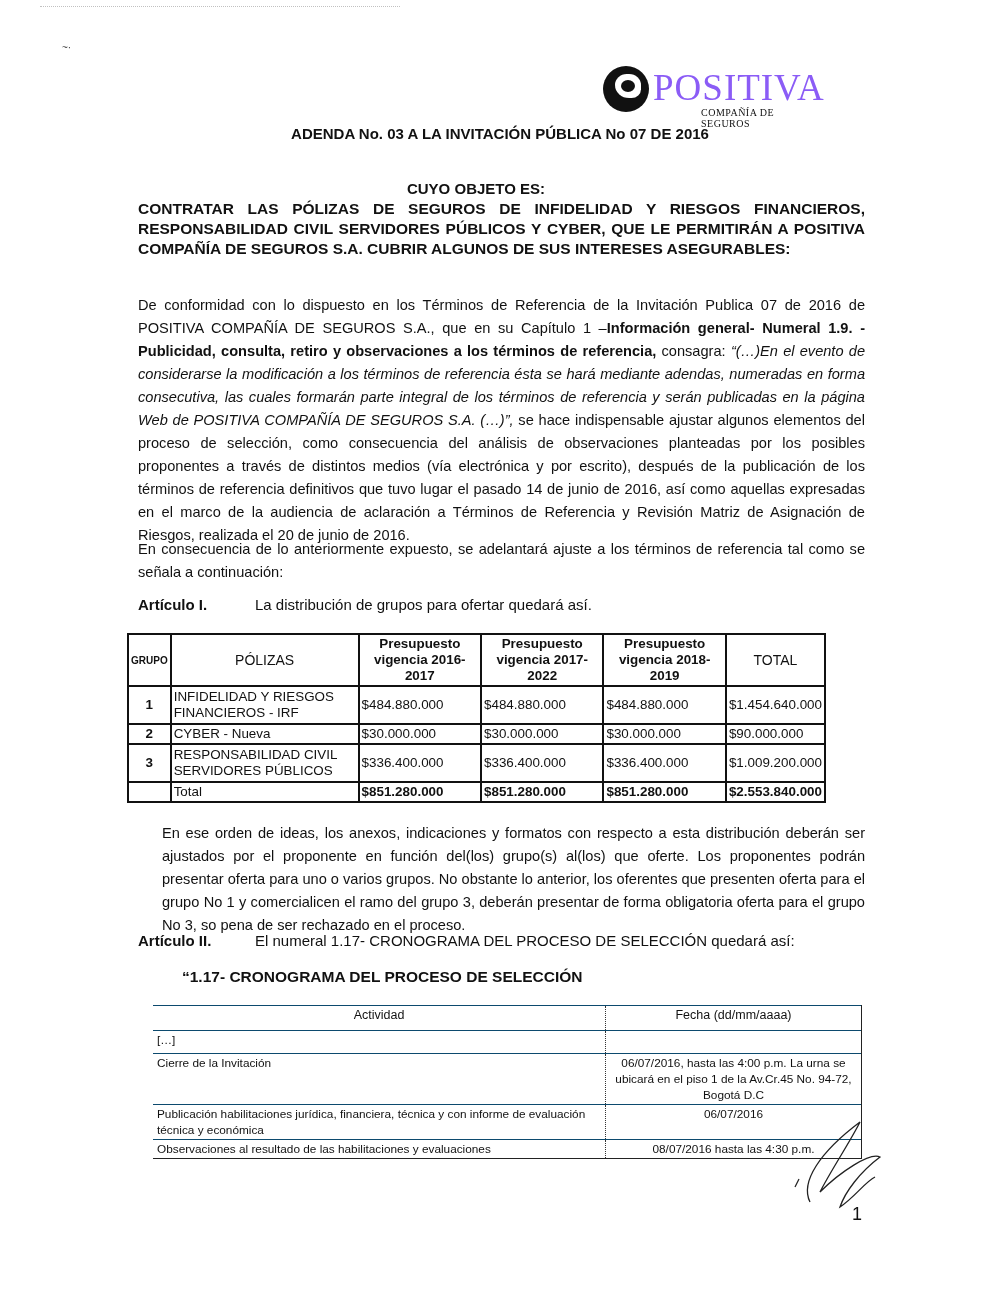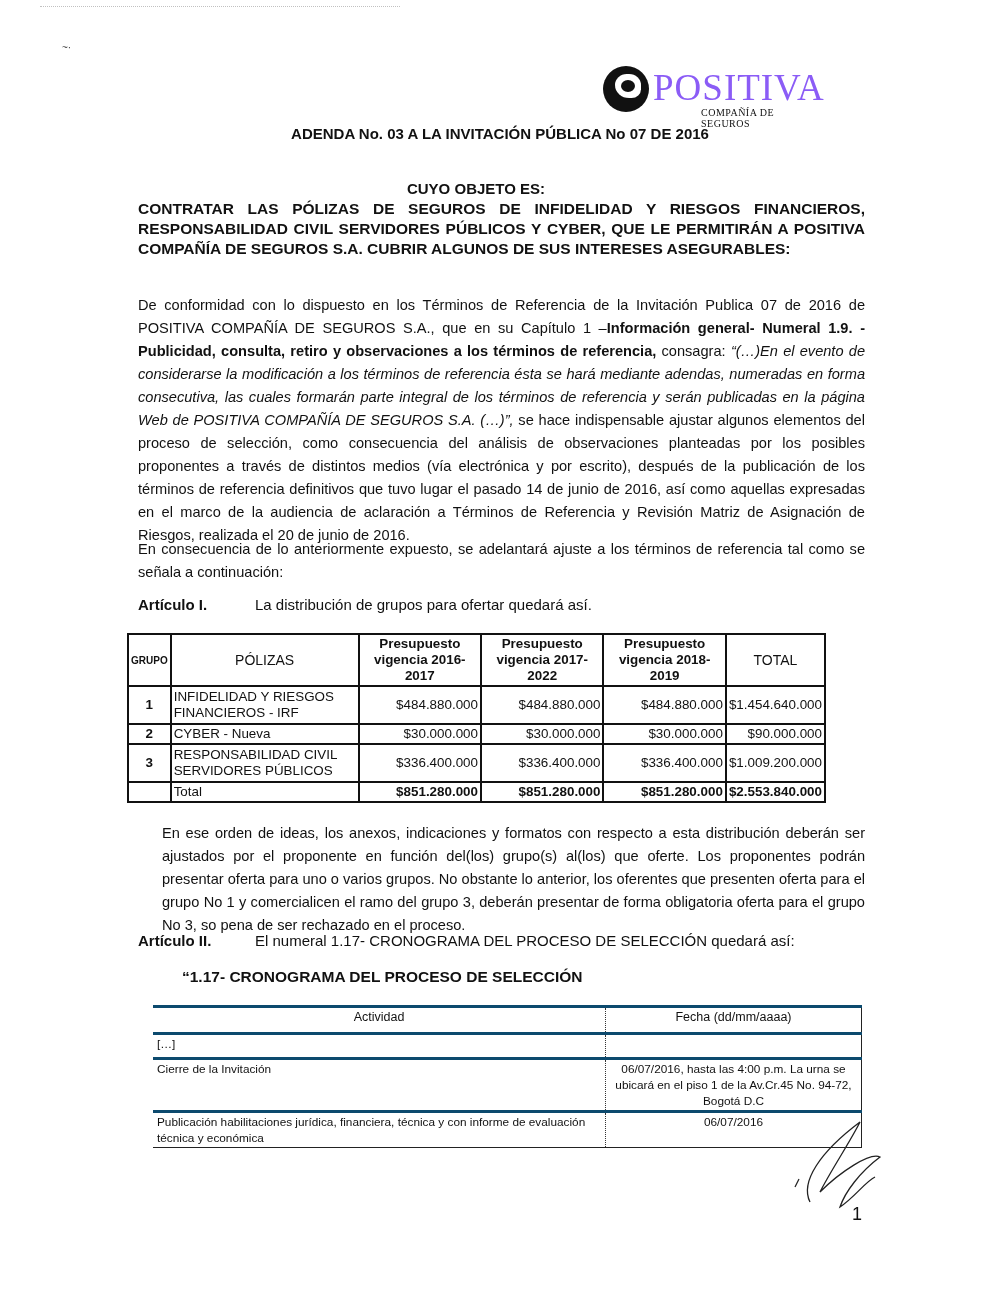--- a/index.html
+++ b/index.html
@@ -35,27 +35,27 @@
   .art1 { top: 596px; }
   .art2 { top: 932px; }
   .crono-title { position: absolute; left: 182px; top: 968px; font-weight: bold; font-size: 15.5px; }
   table { border-collapse: collapse; position: absolute; }
   .t1 { left: 127px; top: 633px; width: 699px; font-size: 13.4px; }
   .t1 th, .t1 td { border: 2px solid #111; padding: 0 2px; }
   .t1 th { font-weight: bold; text-align: center; line-height: 16px; height: 50px; }
   .t1 th.pol { font-weight: normal; font-size: 14px; }
   .t1 th.tot { font-weight: normal; font-size: 14px; }
   .t1 th.grp { font-size: 10px; line-height: 11px; width: 28px; }
-  .t1 td.num { text-align: right; white-space: nowrap; }
+  .t1 td.num { white-space: nowrap; }
   .t1 td.g { text-align: center; font-weight: bold; }
   .t1 tr.tall td { height: 36px; line-height: 16px; }
   .t1 tr.short td { height: 18px; line-height: 16px; }
   .t1 tr.total td.num { font-weight: bold; }
   .t2 { left: 153px; top: 1005px; width: 709px; font-size: 11.8px; }
-  .t2 td, .t2 th { border-top: 3px solid #0c4a6e; padding: 1px 4px; vertical-align: top; line-height: 16px; }
+  .t2 td, .t2 th { border-top: 1px solid #0c4a6e; padding: 1px 4px; vertical-align: top; line-height: 16px; }
   .t2 th { font-weight: normal; text-align: center; height: 22px; font-size: 12.5px; }
   .t2 .c1 { width: 444px; }
   .t2 .c2 { border-left: 1px dotted #333; border-right: 1px solid #222; text-align: center; }
   .t2 tr:last-child td { border-bottom: 1px solid #222; }
   .signature { position: absolute; left: 790px; top: 1112px; width: 100px; height: 100px; }
   .page-num { position: absolute; left: 852px; top: 1204px; font-size: 18px; }
 </style>
 </head>
 <body>
 
@@ -148,20 +148,24 @@
       <td class="c2"></td>
     </tr>
     <tr>
       <td class="c1">Cierre de la Invitación</td>
       <td class="c2">06/07/2016, hasta las 4:00 p.m. La urna se ubicará en el piso 1 de la Av.Cr.45 No. 94-72, Bogotá D.C</td>
     </tr>
     <tr>
       <td class="c1">Publicación habilitaciones jurídica, financiera, técnica y con informe de evaluación técnica y económica</td>
       <td class="c2">06/07/2016</td>
     </tr>
+    <tr>
+      <td class="c1">Observaciones al resultado de las habilitaciones y evaluaciones</td>
+      <td class="c2">08/07/2016 hasta las 4:30 p.m.</td>
+    </tr>
   </tbody>
 </table>
 
 <svg class="signature" viewBox="0 0 100 100">
   <path d="M20 90 C10 70, 30 40, 70 10 C60 30, 40 60, 30 80 C50 60, 80 40, 90 45 C70 60, 55 80, 50 95 C65 85, 75 70, 85 65" fill="none" stroke="#222" stroke-width="1.3"></path>
   <path d="M5 75 l4 -8" stroke="#222" stroke-width="1.2"></path>
 </svg>
 
 <div class="page-num">1</div>
 

